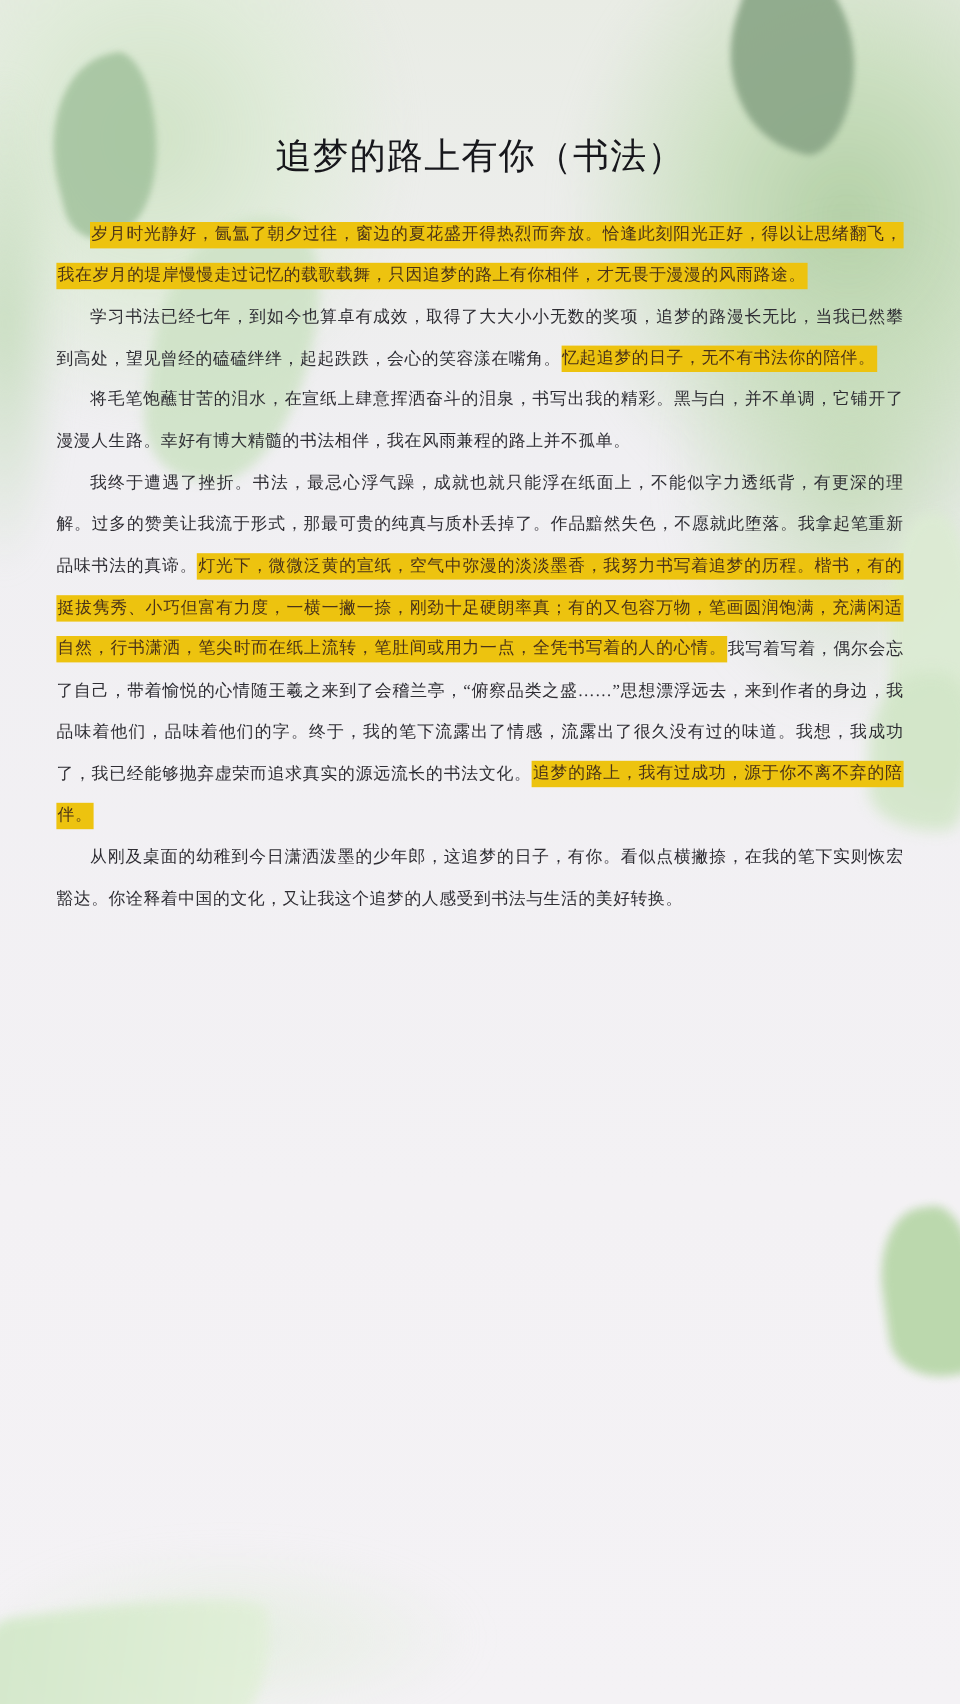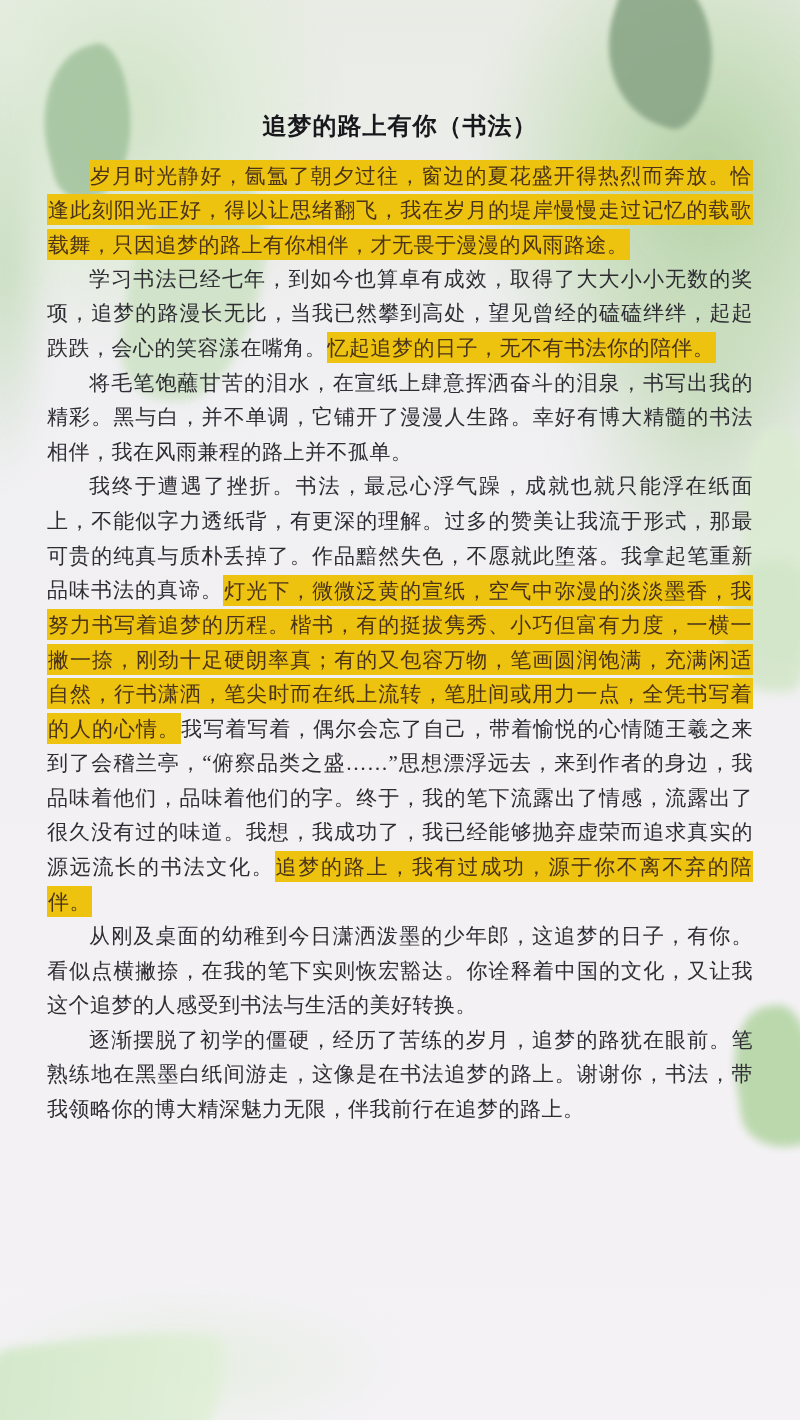--- a/index.html
+++ b/index.html
@@ -52,31 +52,31 @@
     background: linear-gradient(105deg, #cfe7c5, #e3f0da);
     border-radius: 18% 82% 28% 72% / 80% 20% 88% 12%;
     transform: rotate(-8deg); filter: blur(5px); opacity: .9; }
   .d-b-wash { left: -20px; top: 1290px; width: 420px; height: 150px;
     background: radial-gradient(closest-side, rgba(216,234,207,.55), rgba(230,240,225,0));
     filter: blur(14px); }
 
   
   .page { position: absolute; inset: 0; z-index: 1; }
   .title {
-    margin: 110px 0 16px 0;
+    margin: 110px 0 28px 0;
     text-align: center;
-    font-size: 24px;
-    font-weight: bold;
+    font-size: 30px;
+    font-weight: normal;
     color: var(--title-color, #17171c);
     letter-spacing: 1px;
   }
   .article { padding: 0 47px; }
   .para {
     margin: 0;
-    font-size: 21px;
+    font-size: 14px;
     line-height: 34.6px;
     text-align: justify;
     text-indent: 2em;
     color: var(--text-color, #2e2d33);
     letter-spacing: 0.5px;
   }
   .hl {
     background: var(--hl-bg, #edc30f);
     color: var(--hl-text, #4a3318);
     padding: 3.5px 1px;
@@ -103,15 +103,14 @@
 </div>
 
 <div class="page">
   <h1 class="title">追梦的路上有你（书法）</h1>
   <div class="article">
       <p class="para"><span class="hl">岁月时光静好，氤氲了朝夕过往，窗边的夏花盛开得热烈而奔放。恰逢此刻阳光正好，得以让思绪翻飞，我在岁月的堤岸慢慢走过记忆的载歌载舞，只因追梦的路上有你相伴，才无畏于漫漫的风雨路途。</span></p>
       <p class="para"><span class="txt">学习书法已经七年，到如今也算卓有成效，取得了大大小小无数的奖项，追梦的路漫长无比，当我已然攀到高处，望见曾经的磕磕绊绊，起起跌跌，会心的笑容漾在嘴角。</span><span class="hl">忆起追梦的日子，无不有书法你的陪伴。</span></p>
       <p class="para"><span class="txt">将毛笔饱蘸甘苦的泪水，在宣纸上肆意挥洒奋斗的泪泉，书写出我的精彩。黑与白，并不单调，它铺开了漫漫人生路。幸好有博大精髓的书法相伴，我在风雨兼程的路上并不孤单。</span></p>
       <p class="para"><span class="txt">我终于遭遇了挫折。书法，最忌心浮气躁，成就也就只能浮在纸面上，不能似字力透纸背，有更深的理解。过多的赞美让我流于形式，那最可贵的纯真与质朴丢掉了。作品黯然失色，不愿就此堕落。我拿起笔重新品味书法的真谛。</span><span class="hl">灯光下，微微泛黄的宣纸，空气中弥漫的淡淡墨香，我努力书写着追梦的历程。楷书，有的挺拔隽秀、小巧但富有力度，一横一撇一捺，刚劲十足硬朗率真；有的又包容万物，笔画圆润饱满，充满闲适自然，行书潇洒，笔尖时而在纸上流转，笔肚间或用力一点，全凭书写着的人的心情。</span><span class="txt">我写着写着，偶尔会忘了自己，带着愉悦的心情随王羲之来到了会稽兰亭，“俯察品类之盛……”思想漂浮远去，来到作者的身边，我品味着他们，品味着他们的字。终于，我的笔下流露出了情感，流露出了很久没有过的味道。我想，我成功了，我已经能够抛弃虚荣而追求真实的源远流长的书法文化。</span><span class="hl">追梦的路上，我有过成功，源于你不离不弃的陪伴。</span></p>
       <p class="para"><span class="txt">从刚及桌面的幼稚到今日潇洒泼墨的少年郎，这追梦的日子，有你。看似点横撇捺，在我的笔下实则恢宏豁达。你诠释着中国的文化，又让我这个追梦的人感受到书法与生活的美好转换。</span></p>
-      <p class="para"><span class="txt">逐渐摆脱了初学的僵硬，经历了苦练的岁月，追梦的路犹在眼前。笔熟练地在黑墨白纸间游走，这像是在书法追梦的路上。谢谢你，书法，带我领略你的博大精深魅力无限，伴我前行在追梦的路上。</span></p>
     </div>
 </div>
 
 </body></html>

